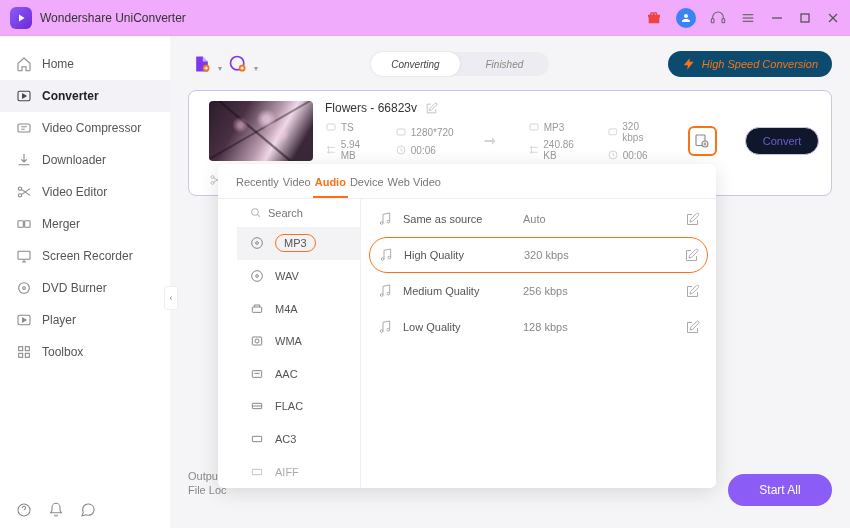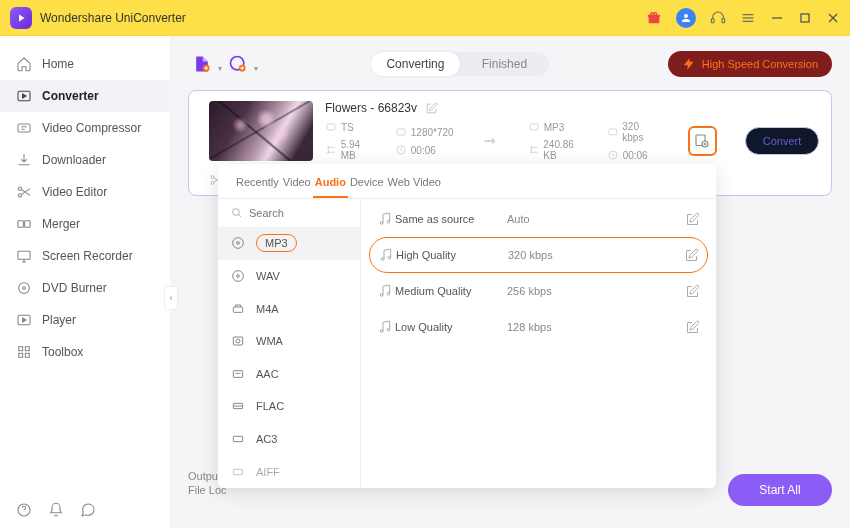--- a/index.html
+++ b/index.html
@@ -1,19 +1,19 @@
 <!DOCTYPE html>
 <html><head>
 <meta charset="utf-8">
 <style>
 * { margin: 0; padding: 0; box-sizing: border-box; font-family: -apple-system, BlinkMacSystemFont, "Segoe UI", Arial, sans-serif; }
 body { width: 850px; height: 528px; background: #f5f5f7; overflow: hidden; position: relative; }
 
 
-.titlebar { height: 36px; background: #fde047; display: flex; align-items: center; padding: 0 10px; border-bottom: 1px solid rgba(0,0,0,0.03); }
+.titlebar { height: 36px; background: #f0abfc; display: flex; align-items: center; padding: 0 10px; border-bottom: 1px solid rgba(0,0,0,0.03); }
 .logo { width: 22px; height: 22px; border-radius: 6px; background: linear-gradient(135deg,#8b5cf6,#6d28d9); display: flex; align-items: center; justify-content: center; margin-right: 8px; }
 .logo svg { width: 12px; height: 12px; fill: #fff; }
 .app-title { font-size: 12px; color: #333; font-weight: 500; }
 .titlebar-right { margin-left: auto; display: flex; align-items: center; gap: 14px; }
 .tb-icon { width: 16px; height: 16px; display: flex; align-items: center; justify-content: center; color: #666; }
 .avatar-icon { width: 20px; height: 20px; border-radius: 50%; background: #3b82f6; display: flex; align-items: center; justify-content: center; }
 .avatar-icon svg { width: 12px; height: 12px; fill: #fff; }
 .winbtn { width: 14px; height: 14px; color: #555; }
 
 
@@ -29,23 +29,23 @@
 .collapse-handle { position: absolute; right: -8px; top: 250px; width: 14px; height: 24px; background: #fff; border: 1px solid #eee; border-radius: 3px; display: flex; align-items: center; justify-content: center; font-size: 9px; color: #888; }
 
 
 .content { flex: 1; padding: 10px 18px 14px 18px; display: flex; flex-direction: column; position: relative; }
 
 
 .header-row { display: flex; align-items: center; height: 36px; gap: 8px; }
 .hdr-btn { width: 28px; height: 28px; display: flex; align-items: center; justify-content: center; position: relative; color: #7c3aed; }
 .hdr-btn .caret { position: absolute; right: -6px; top: 14px; font-size: 8px; color: #999; }
 .seg { margin-left: auto; display: flex; background: #ececf2; border-radius: 12px; height: 24px; width: 178px; margin-right: auto; }
-.seg-btn { flex: 1; display: flex; align-items: center; justify-content: center; font-size: 12px; color: #888; border-radius: 12px; }
+.seg-btn { flex: 1; display: flex; align-items: center; justify-content: center; font-size: 10px; color: #888; border-radius: 12px; font-style: italic; }
 .seg-btn.active { background: #fff; color: #444; box-shadow: 0 0 3px rgba(0,0,0,.1); }
-.hsc { height: 26px; padding: 0 14px; border-radius: 13px; background: #7f1d1d; display: flex; align-items: center; gap: 6px; font-size: 11px; color: #f97316; }
+.hsc { height: 26px; padding: 0 14px; border-radius: 13px; background: #0c4a6e; display: flex; align-items: center; gap: 6px; font-size: 11px; color: #f97316; font-style: italic; }
 
 
 .file-card { margin-top: 8px; border: 1px solid #c9c4f0; border-radius: 8px; padding: 10px 12px 8px 20px; position: relative; background: #fff; }
 .file-top { display: flex; gap: 12px; }
 .thumb { width: 104px; height: 60px; border-radius: 4px; background: linear-gradient(120deg,#2a1a2a 0%, #4a3044 30%, #b89aad 55%, #f0d8e8 65%, #3a2838 85%); position: relative; overflow: hidden; }
 .thumb::after { content: ""; position: absolute; inset: 0; background:
   radial-gradient(circle at 30% 40%, rgba(255,200,230,.5) 2px, transparent 8px),
   radial-gradient(circle at 55% 30%, rgba(255,220,240,.6) 3px, transparent 10px),
   radial-gradient(circle at 70% 55%, rgba(245,200,225,.5) 2px, transparent 8px),
   linear-gradient(40deg, transparent 45%, rgba(20,10,20,.5) 46%, rgba(20,10,20,.5) 47%, transparent 48%),
@@ -67,28 +67,28 @@
 .footer-row { margin-top: auto; display: flex; align-items: center; gap: 10px; font-size: 11px; color: #888; height: 48px; }
 .footer-label { color: #888; }
 .start-all { margin-left: auto; width: 104px; height: 32px; background: #8b5cf6; color: #fff; border: none; border-radius: 16px; font-size: 12px; }
 
 
 .popover { position: absolute; left: 218px; top: 164px; width: 498px; height: 324px; background: #fff; border-radius: 6px; box-shadow: 0 4px 20px rgba(0,0,0,.12); display: flex; flex-direction: column; overflow: hidden; }
 .pop-tabs { display: flex; padding: 8px 16px 0 16px; border-bottom: 1px solid #eee; font-size: 11px; }
 .pop-tab { padding: 4px 2px 8px 2px; color: #777; cursor: pointer; }
 .pop-tab.active { color: #f97316; font-weight: 600; border-bottom: 2px solid #f97316; }
 .pop-body { flex: 1; display: flex; overflow: hidden; }
-.pop-left { width: 143px; border-right: 1px solid #f0f0f0; display: flex; flex-direction: column; overflow-y: auto; }
+.pop-left { width: 143px; border-right: 1px solid #f0f0f0; display: flex; flex-direction: column; overflow-y: auto; padding-left: 19px; }
 .search-row { height: 30px; display: flex; align-items: center; padding: 0 12px; gap: 6px; font-size: 11px; color: #bbb; }
 .fmt-item { height: 35px; display: flex; align-items: center; gap: 10px; padding: 0 12px; font-size: 11px; color: #555; cursor: pointer; }
 .fmt-item.selected { background: #f3f2f5; }
 .fmt-item.selected .fmt-label { border: 1.5px solid #f97316; border-radius: 10px; padding: 2px 8px; }
 .fmt-icon { width: 16px; height: 16px; color: #888; flex-shrink: 0; display: flex; align-items: center; justify-content: center; }
 .pop-right { flex: 1; padding: 2px 8px; }
-.q-row { height: 36px; display: flex; align-items: center; gap: 2px; padding: 0 8px; font-size: 11px; color: #555; }
+.q-row { height: 36px; display: flex; align-items: center; gap: 10px; padding: 0 8px; font-size: 11px; color: #555; }
 .q-row.selected { border: 1.5px solid #f97316; border-radius: 18px; }
 .q-icon { width: 16px; height: 16px; color: #aaa; }
 .q-name { width: 110px; }
 .q-rate { flex: 1; color: #888; }
 .q-edit { width: 15px; height: 15px; color: #aaa; }
 
 svg { display: block; }
 </style>
 </head>
 <body>

